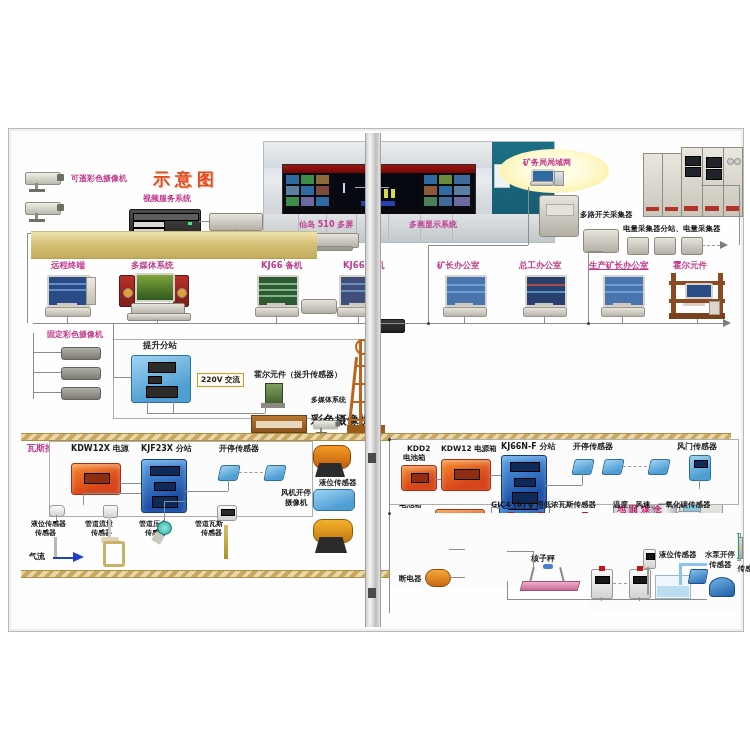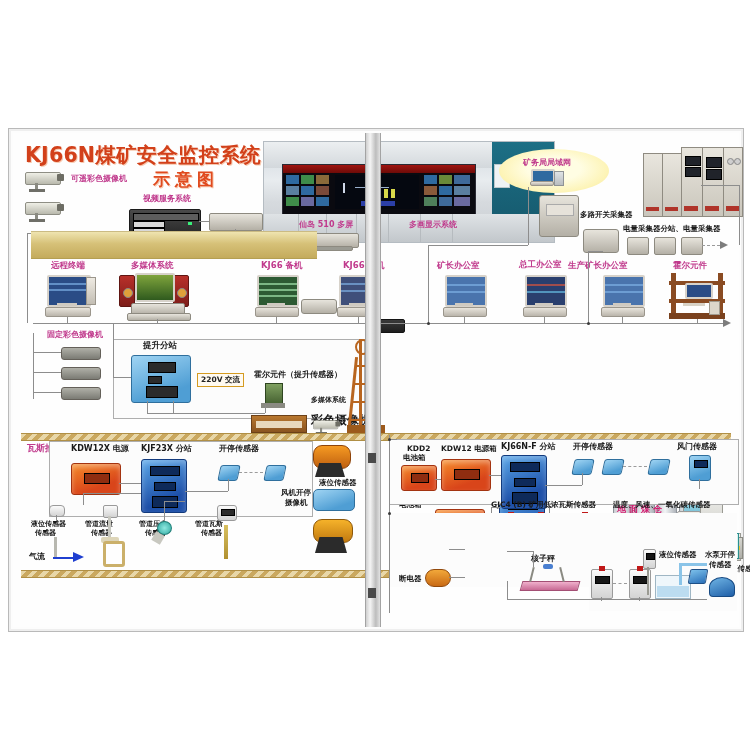--- a/index.html
+++ b/index.html
@@ -127,21 +127,20 @@
   .surfLine{position:absolute;left:8px;right:8px;height:6px;
             background:repeating-linear-gradient(135deg,#e8d7a8 0 4px,#caa85f 4px 8px);
             border-top:1px solid #b08f45;border-bottom:1px solid #b08f45;}
 </style>
 </head>
 <body>
 
 <div id="poster">
 <div id="stage">
 
-  <div class="lbl" id="title1">KJ66N煤矿安全监控系统</div>
   <div class="lbl" id="title2">示意图</div>
 
   <div id="room">
     <div class="ceil"></div>
     <div class="wallR"></div>
     <div class="pic" style="right:44px;top:22px;width:14px;height:22px;"></div>
     <div class="pic" style="right:16px;top:24px;width:12px;height:20px;"></div>
     <div class="screenwall">
       <div class="banner"></div>
       <div class="tile" style="left:3px;top:10px;width:13px;height:9px;background:#2f6aa0;"></div>
@@ -303,31 +302,31 @@
   <div class="lbl pk" style="left:424px;top:128px;font-size:8.5px;">矿长办公室</div>
   <div class="crt" style="left:432px;top:142px;width:38px;height:42px;">
     <div class="scr" style="background:#4a74ad;">
           <div class="sbar" style="top:7px"></div>
           <div class="sbar" style="top:14px"></div>
         </div>
     <div class="stand"></div>
         <div class="kb"></div>
       </div>
 
-  <div class="lbl pk" style="left:506px;top:128px;font-size:8.5px;font-family:Liberation Mono, monospace;">总工办公室</div>
+  <div class="lbl pk" style="left:506px;top:128px;font-size:8.5px;">总工办公室</div>
   <div class="crt" style="left:512px;top:142px;width:38px;height:42px;">
     <div class="scr" style="background:#2a3f6e;">
           <div class="sbar" style="top:7px;background:#e2553a"></div>
       <div class="sbar" style="top:14px;background:#68c2e8"></div>
         </div>
     <div class="stand"></div>
         <div class="kb"></div>
       </div>
 
-  <div class="lbl pk" style="left:555px;top:128px;font-size:8.5px;">生产矿长办公室</div>
+  <div class="lbl pk" style="left:576px;top:128px;font-size:8.5px;text-decoration:underline;">生产矿长办公室</div>
   <div class="crt" style="left:590px;top:142px;width:38px;height:42px;">
     <div class="scr" style="background:#4a74ad;">
           <div class="sbar" style="top:7px"></div>
           <div class="sbar" style="top:14px"></div>
         </div>
     <div class="stand"></div>
         <div class="kb"></div>
       </div>
 
   <div class="lbl pk" style="left:660px;top:128px;font-size:8.5px;">霍尔元件</div>

